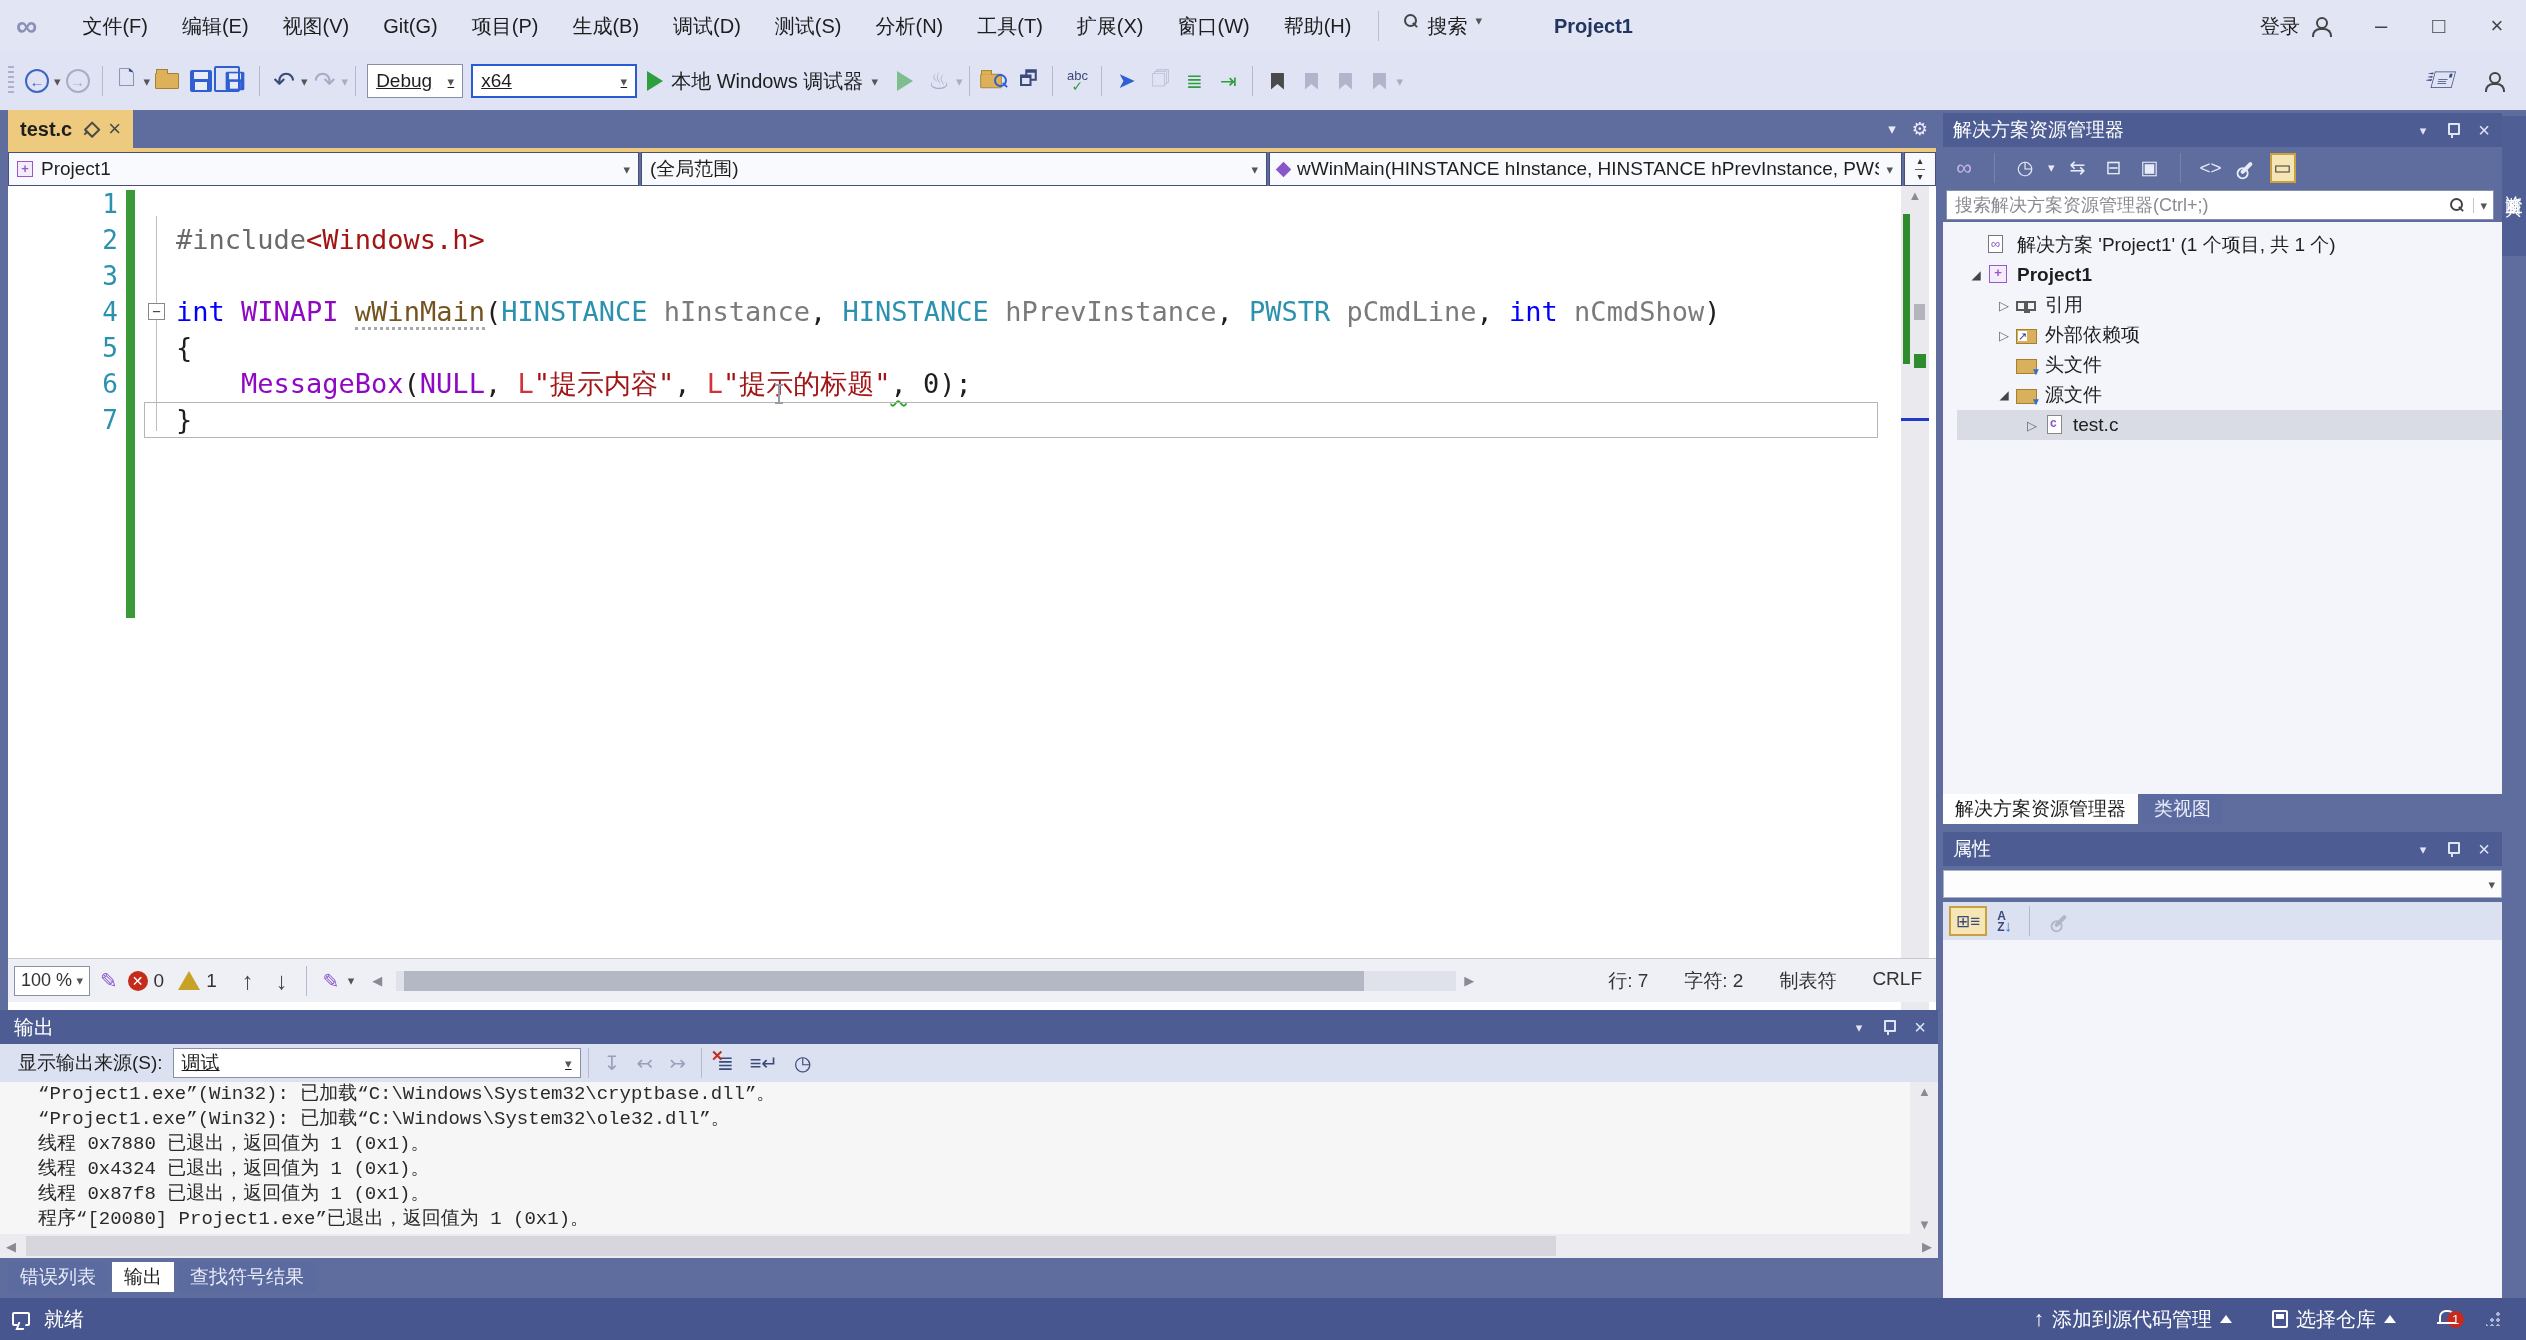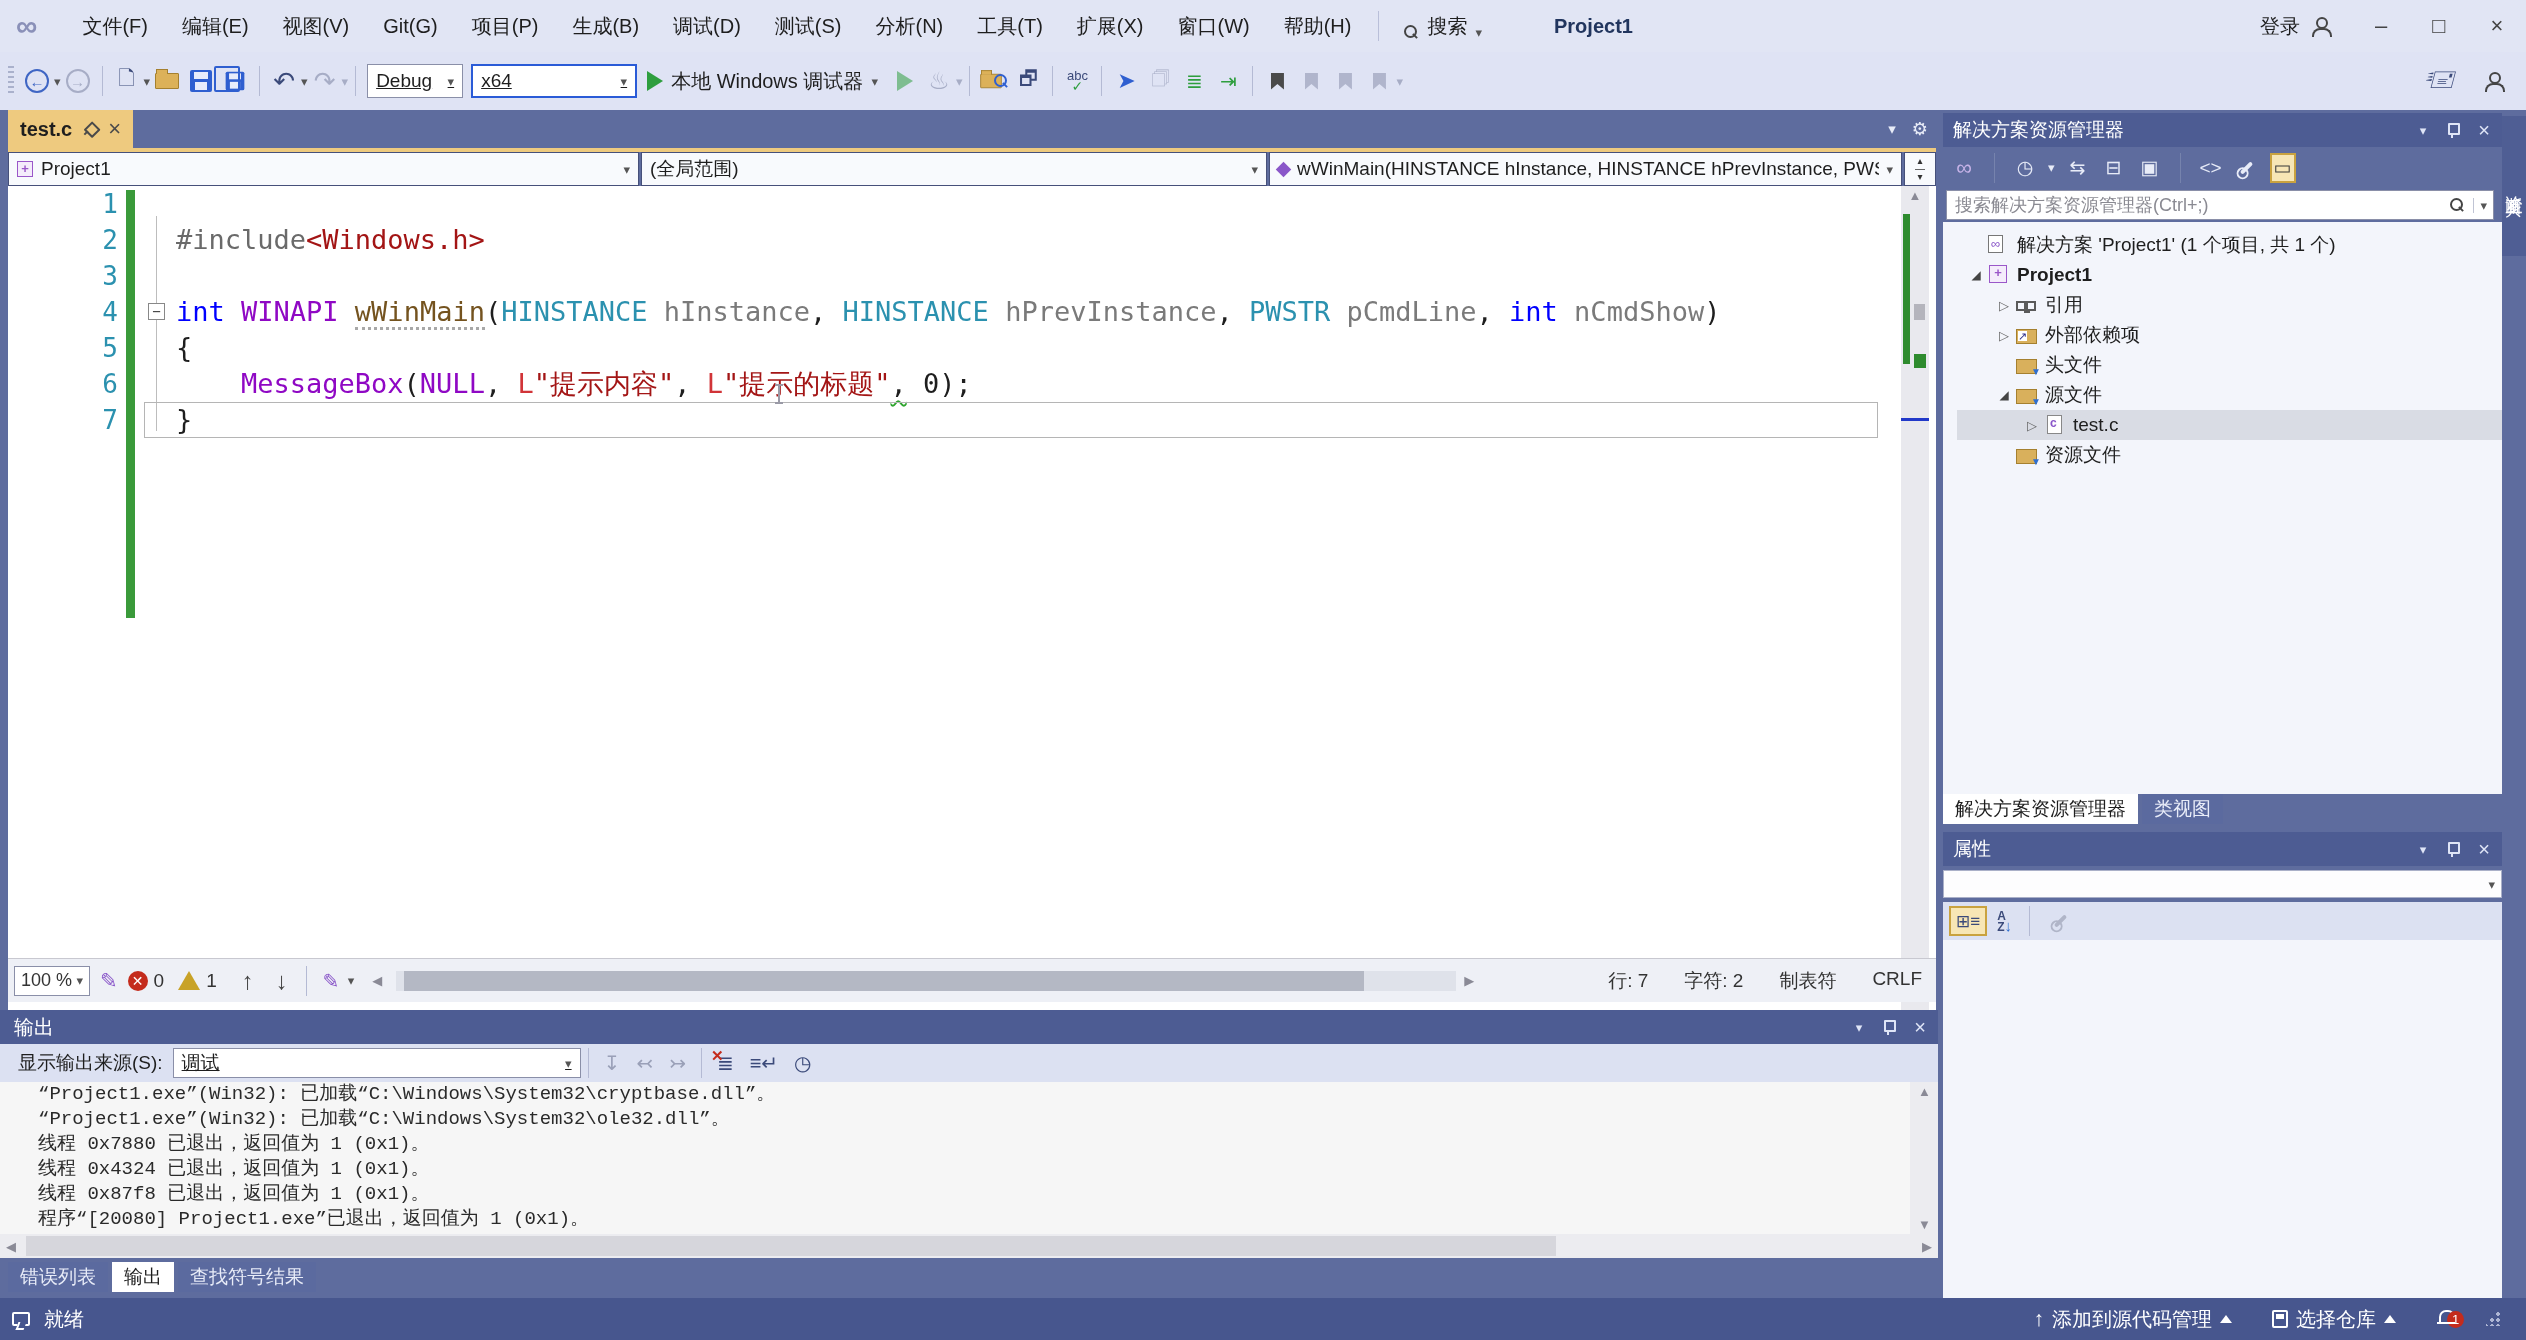--- a/index.html
+++ b/index.html
@@ -7,21 +7,21 @@
   body { font-family:"Liberation Sans", sans-serif; }
   #root { position:relative; width:2526px; height:1340px; background:#5e6c9e; overflow:hidden; }
   .abs { position:absolute; }
 
   
   #titlebar { left:0; top:0; width:2526px; height:52px; background:#e1e5f4; display:flex; align-items:center; }
   .vs-logo { margin-left:16px; font-size:30px; color:#8a90b8; font-weight:bold; }
   #menubar-items { display:flex; margin-left:28px; }
   .menu-item { padding:0 17px; font-size:20px; color:#1e1e1e; line-height:52px; cursor:default; }
   .tb-sep { width:1px; height:30px; background:#b9bfd9; margin:0 10px; }
-  .search-box { display:flex; align-items:flex-end; gap:8px; font-size:20px; color:#1e1e1e; margin-left:14px; }
+  .search-box { display:flex; align-items:flex-start; gap:8px; font-size:20px; color:#1e1e1e; margin-left:14px; }
   .win-title { font-size:20px; font-weight:bold; color:#21355e; margin-left:72px; }
   .tb-right { margin-left:auto; display:flex; align-items:center; }
   .signin { font-size:20px; color:#1e1e1e; margin-right:10px; }
   .winbtn { width:58px; height:52px; display:flex; align-items:center; justify-content:center; font-size:22px; color:#444; }
   .caret { font-size:13px; color:#555; }
 
   
   #toolbar { left:0; top:52px; width:2526px; height:58px; background:#dfe3f4; display:flex; align-items:center; }
   .grip { width:6px; height:30px; margin:0 6px 0 8px;
           background:repeating-linear-gradient(180deg,#aab1cc 0 2px,transparent 2px 5px); }
@@ -537,25 +537,20 @@
         <div class="tree-row" style="padding-left: 36px;">
           <span class="tree-arrow">◢</span>
           <span class="ti ti-folder"></span>
           <span class="tree-label">源文件</span>
         </div>
         <div class="tree-row selected" style="padding-left: 64px;">
           <span class="tree-arrow hollow">▷</span>
           <span class="ti ti-cfile"></span>
           <span class="tree-label">test.c</span>
         </div>
-        <div class="tree-row" style="padding-left: 36px;">
-          <span class="tree-arrow"></span>
-          <span class="ti ti-folder"></span>
-          <span class="tree-label">资源文件</span>
-        </div>
       </div>
   </div>
   <div id="se-tabs" class="abs">
       <span class="btab active">解决方案资源管理器</span>
       <span class="btab">类视图</span>
     </div>
 
   <div id="props-head" class="abs">
     <span class="ptitle">属性</span>
     <span class="phead-icons">

